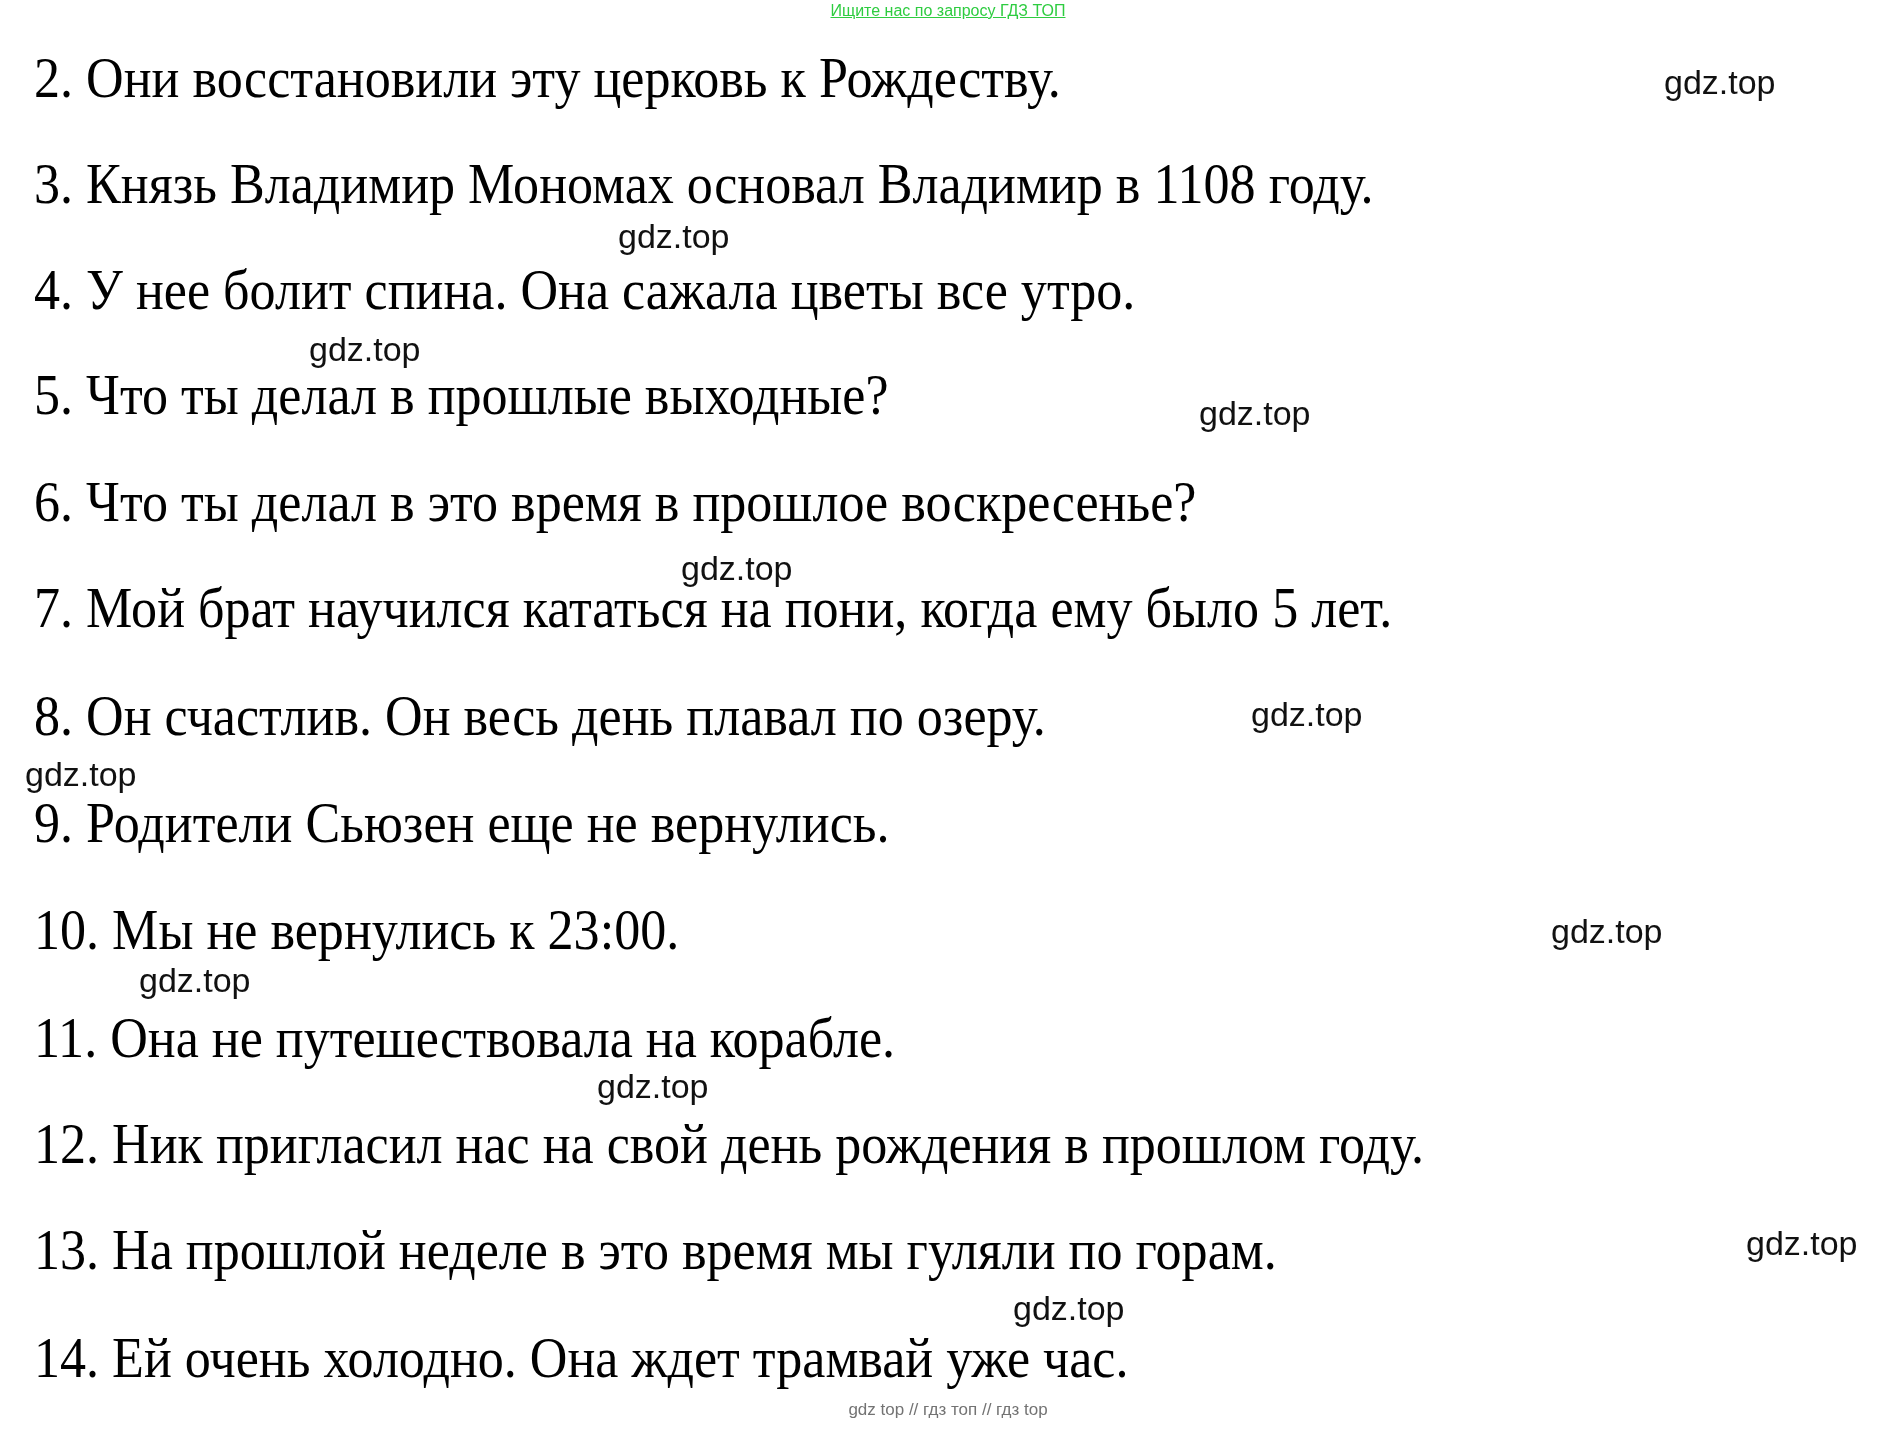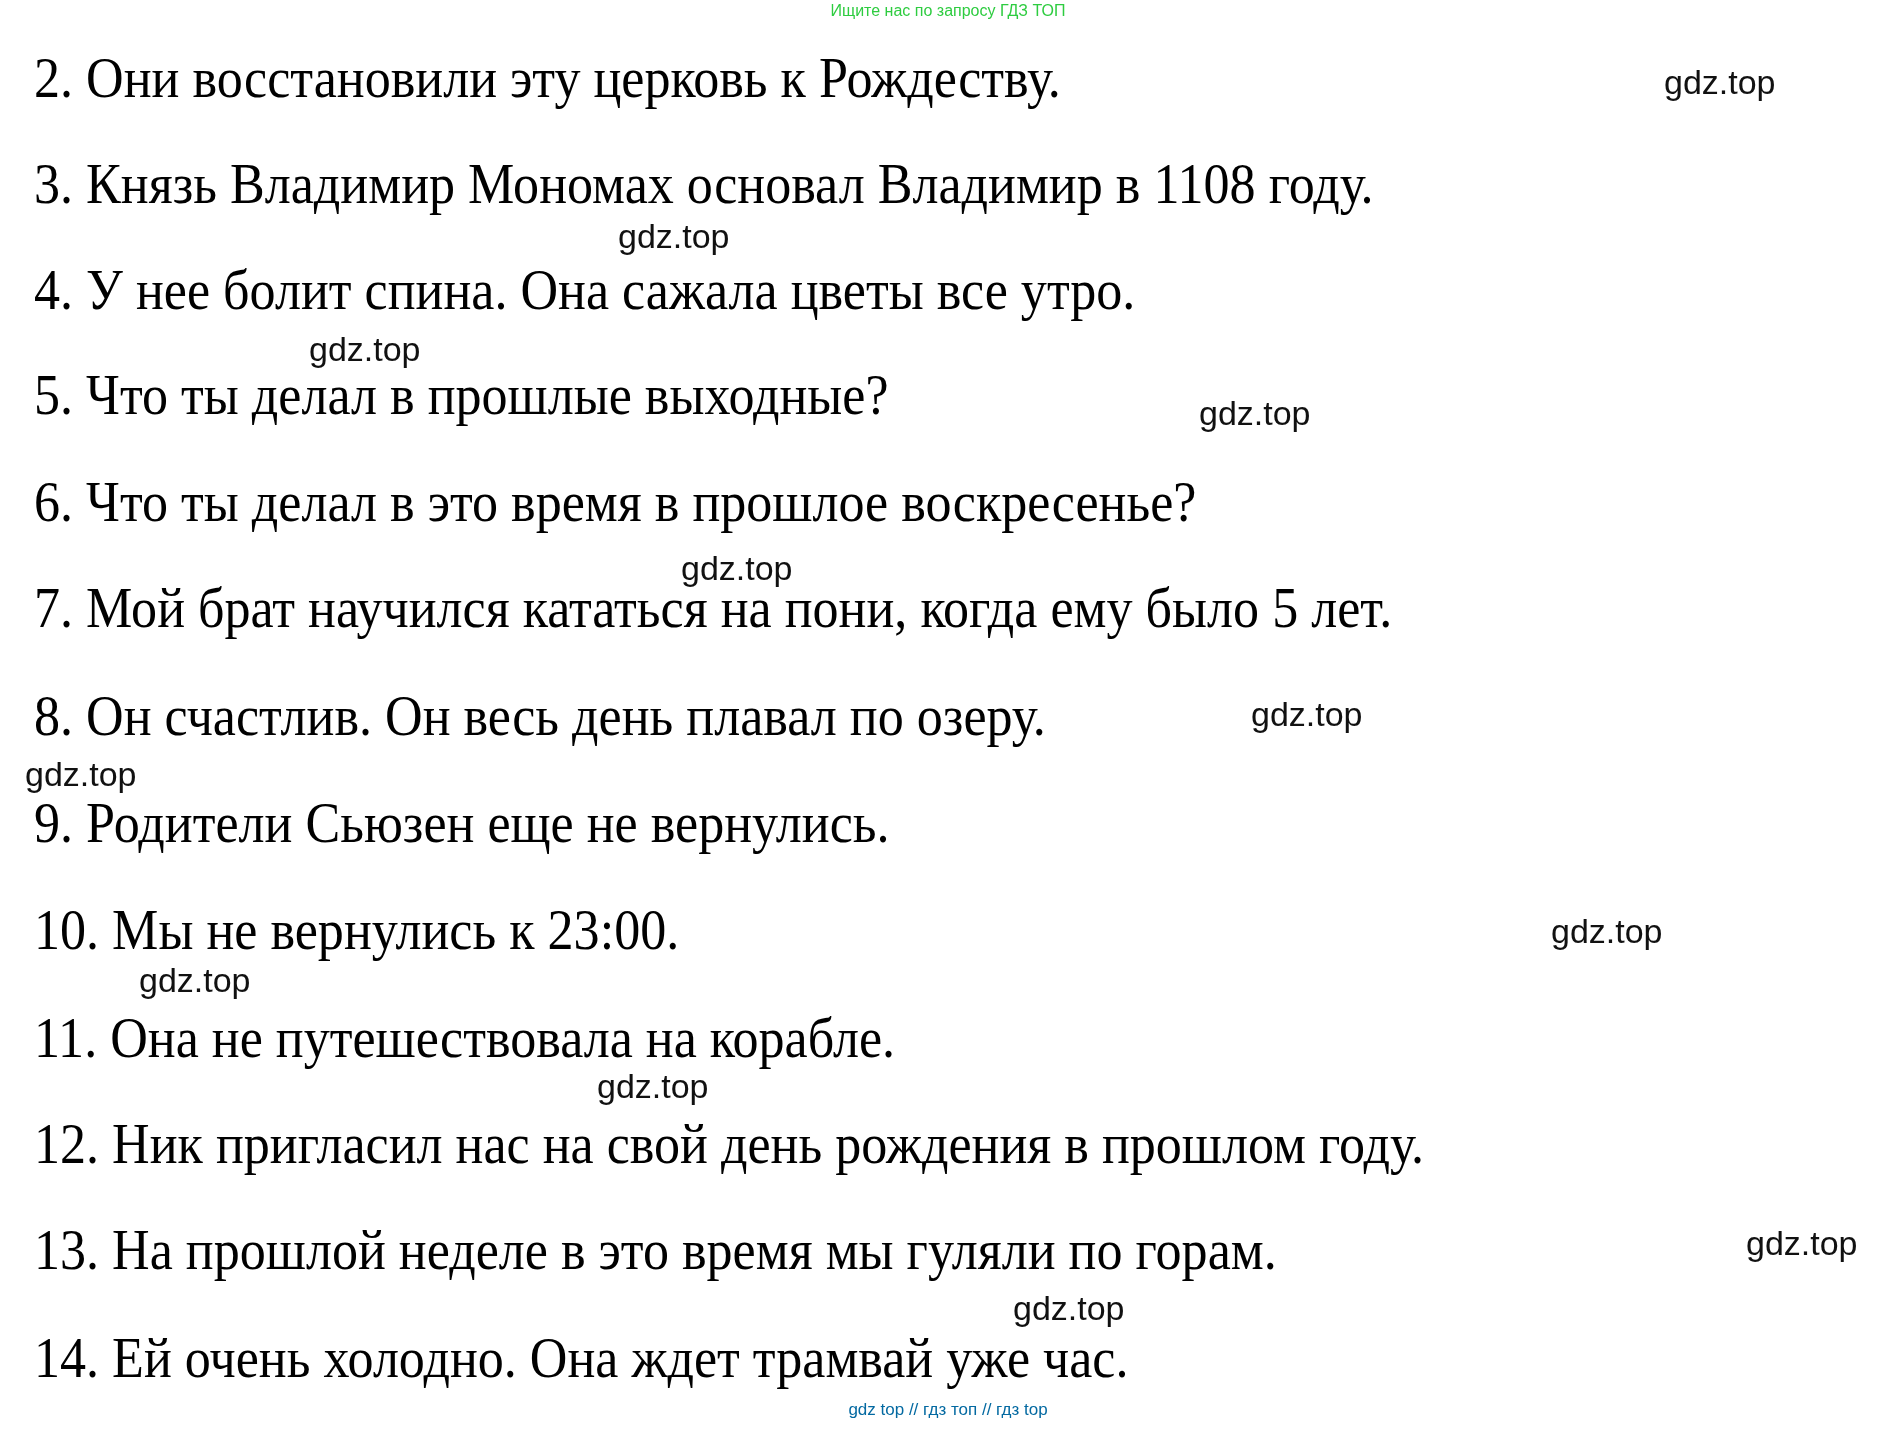--- a/index.html
+++ b/index.html
@@ -15,20 +15,21 @@
     }
     .header-note {
       position: absolute;
       top: 2px;
       left: 0;
       width: 1896px;
       text-align: center;
       font-family: "Liberation Sans", sans-serif;
       font-size: 16px;
       color: #2ecc40;
+      text-decoration: underline;
     }
     .sentence {
       position: absolute;
       left: 34px;
       font-family: "Liberation Serif", serif;
       font-size: 56px;
       line-height: 1;
       color: #000000;
       white-space: nowrap;
       transform: scaleX(0.93);
@@ -42,21 +43,21 @@
       white-space: nowrap;
     }
     .footer-note {
       position: absolute;
       top: 1420px;
       left: 0;
       width: 1896px;
       text-align: center;
       font-family: "Liberation Sans", sans-serif;
       font-size: 17px;
-      color: #0369a1;
+      color: #737373;
       transform: translateY(-20px);
     }
   </style>
 </head>
 <body>
 
 <div class="header-note">Ищите нас по запросу ГДЗ ТОП</div>
 
 <div>
   <div class="sentence" style="top:50px;">2. Они восстановили эту церковь к Рождеству.</div>

